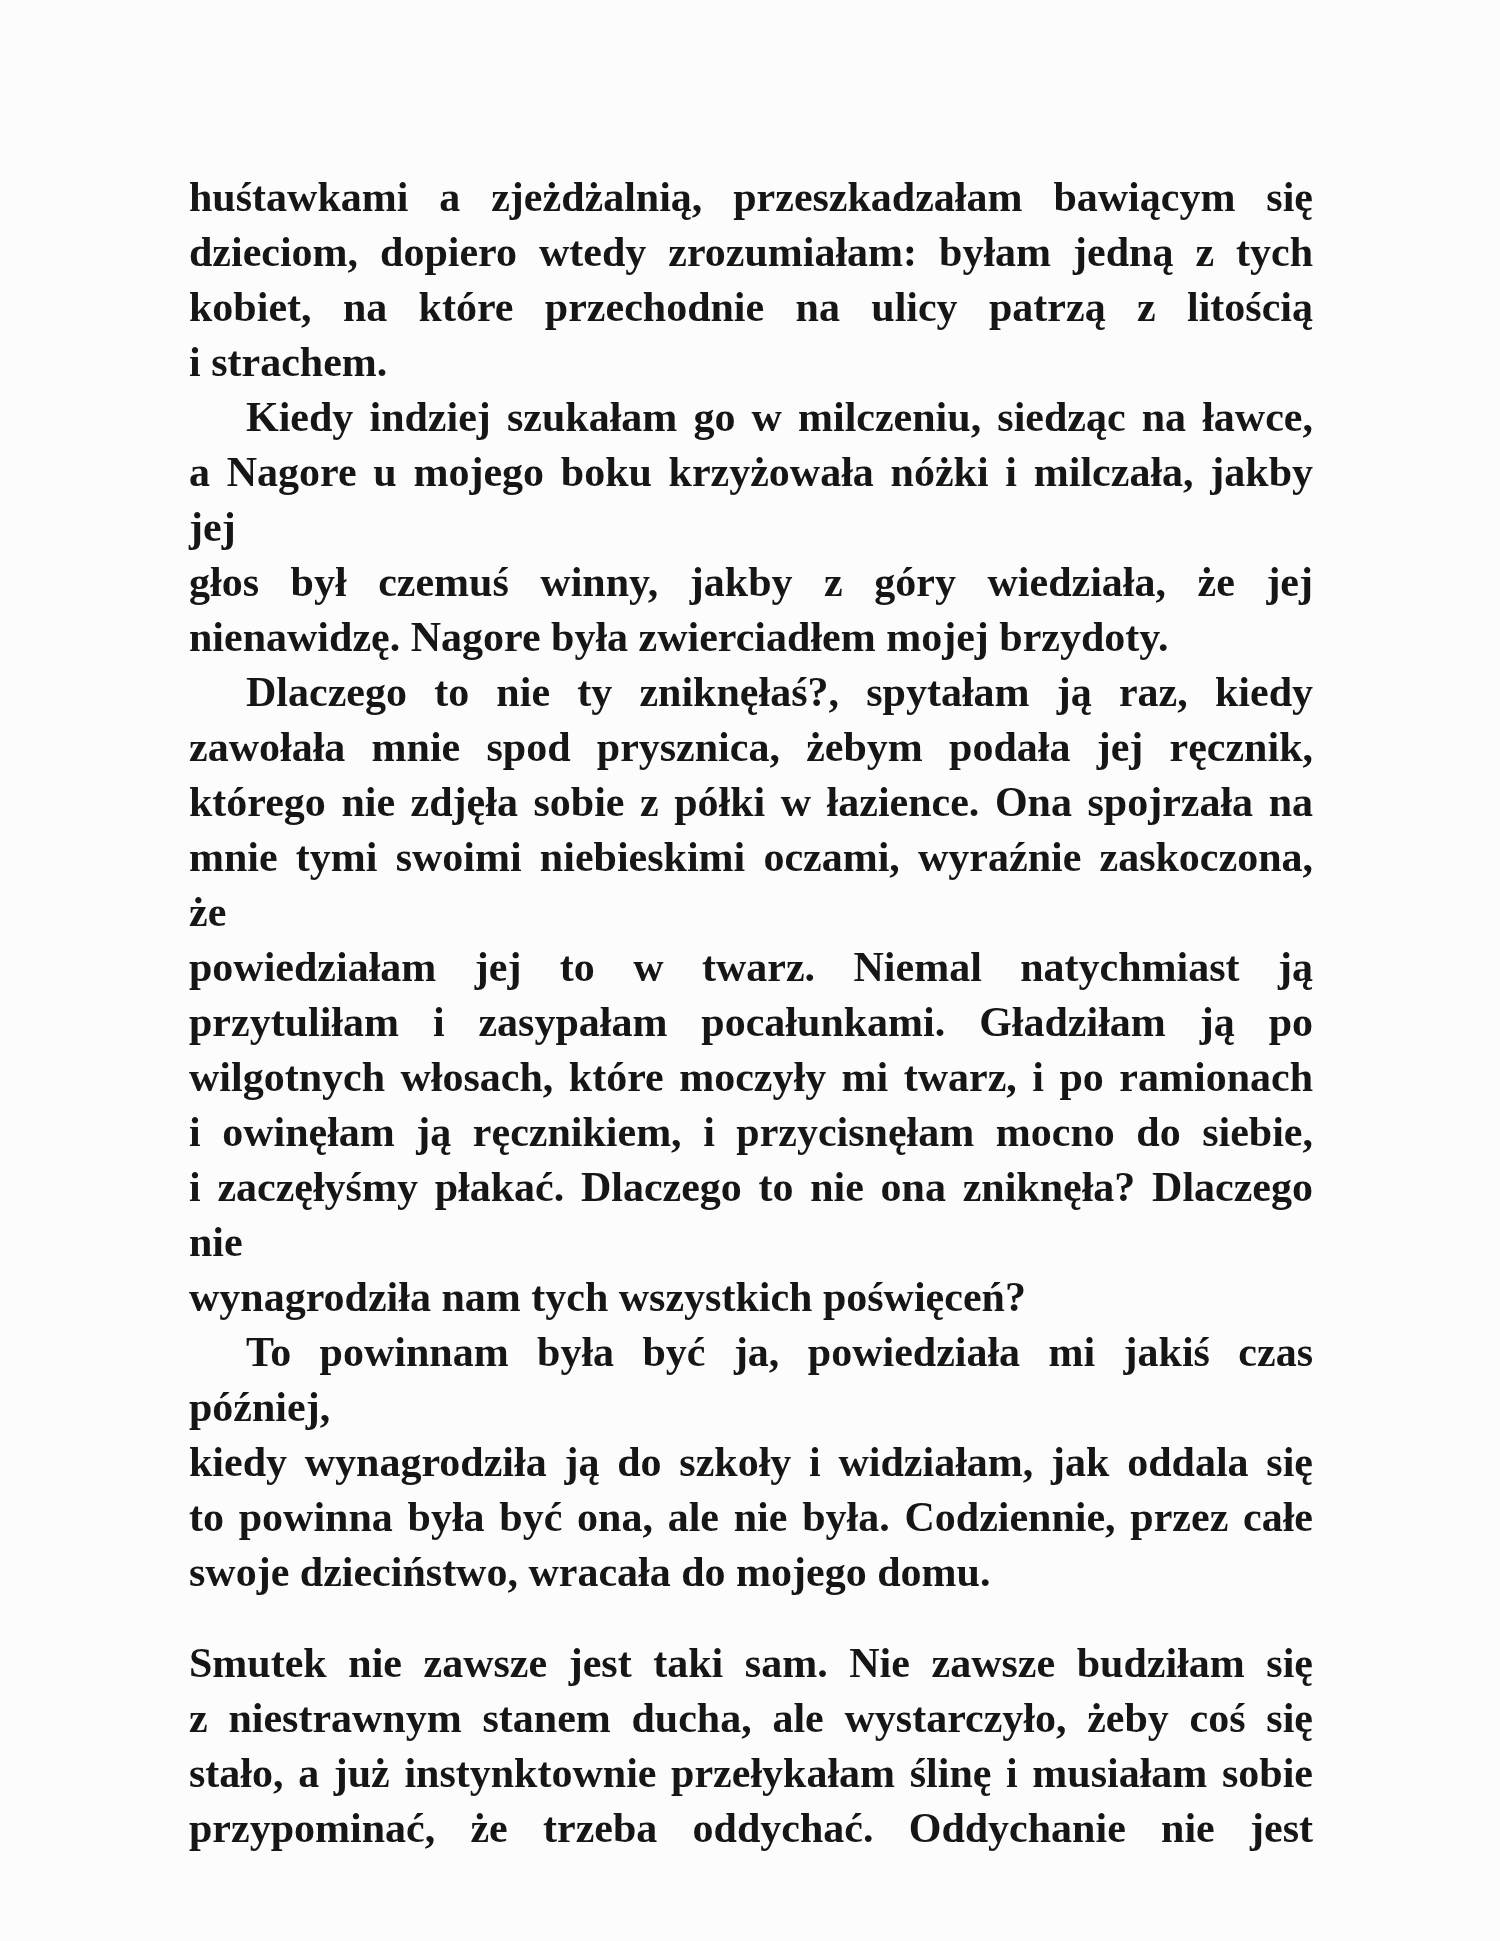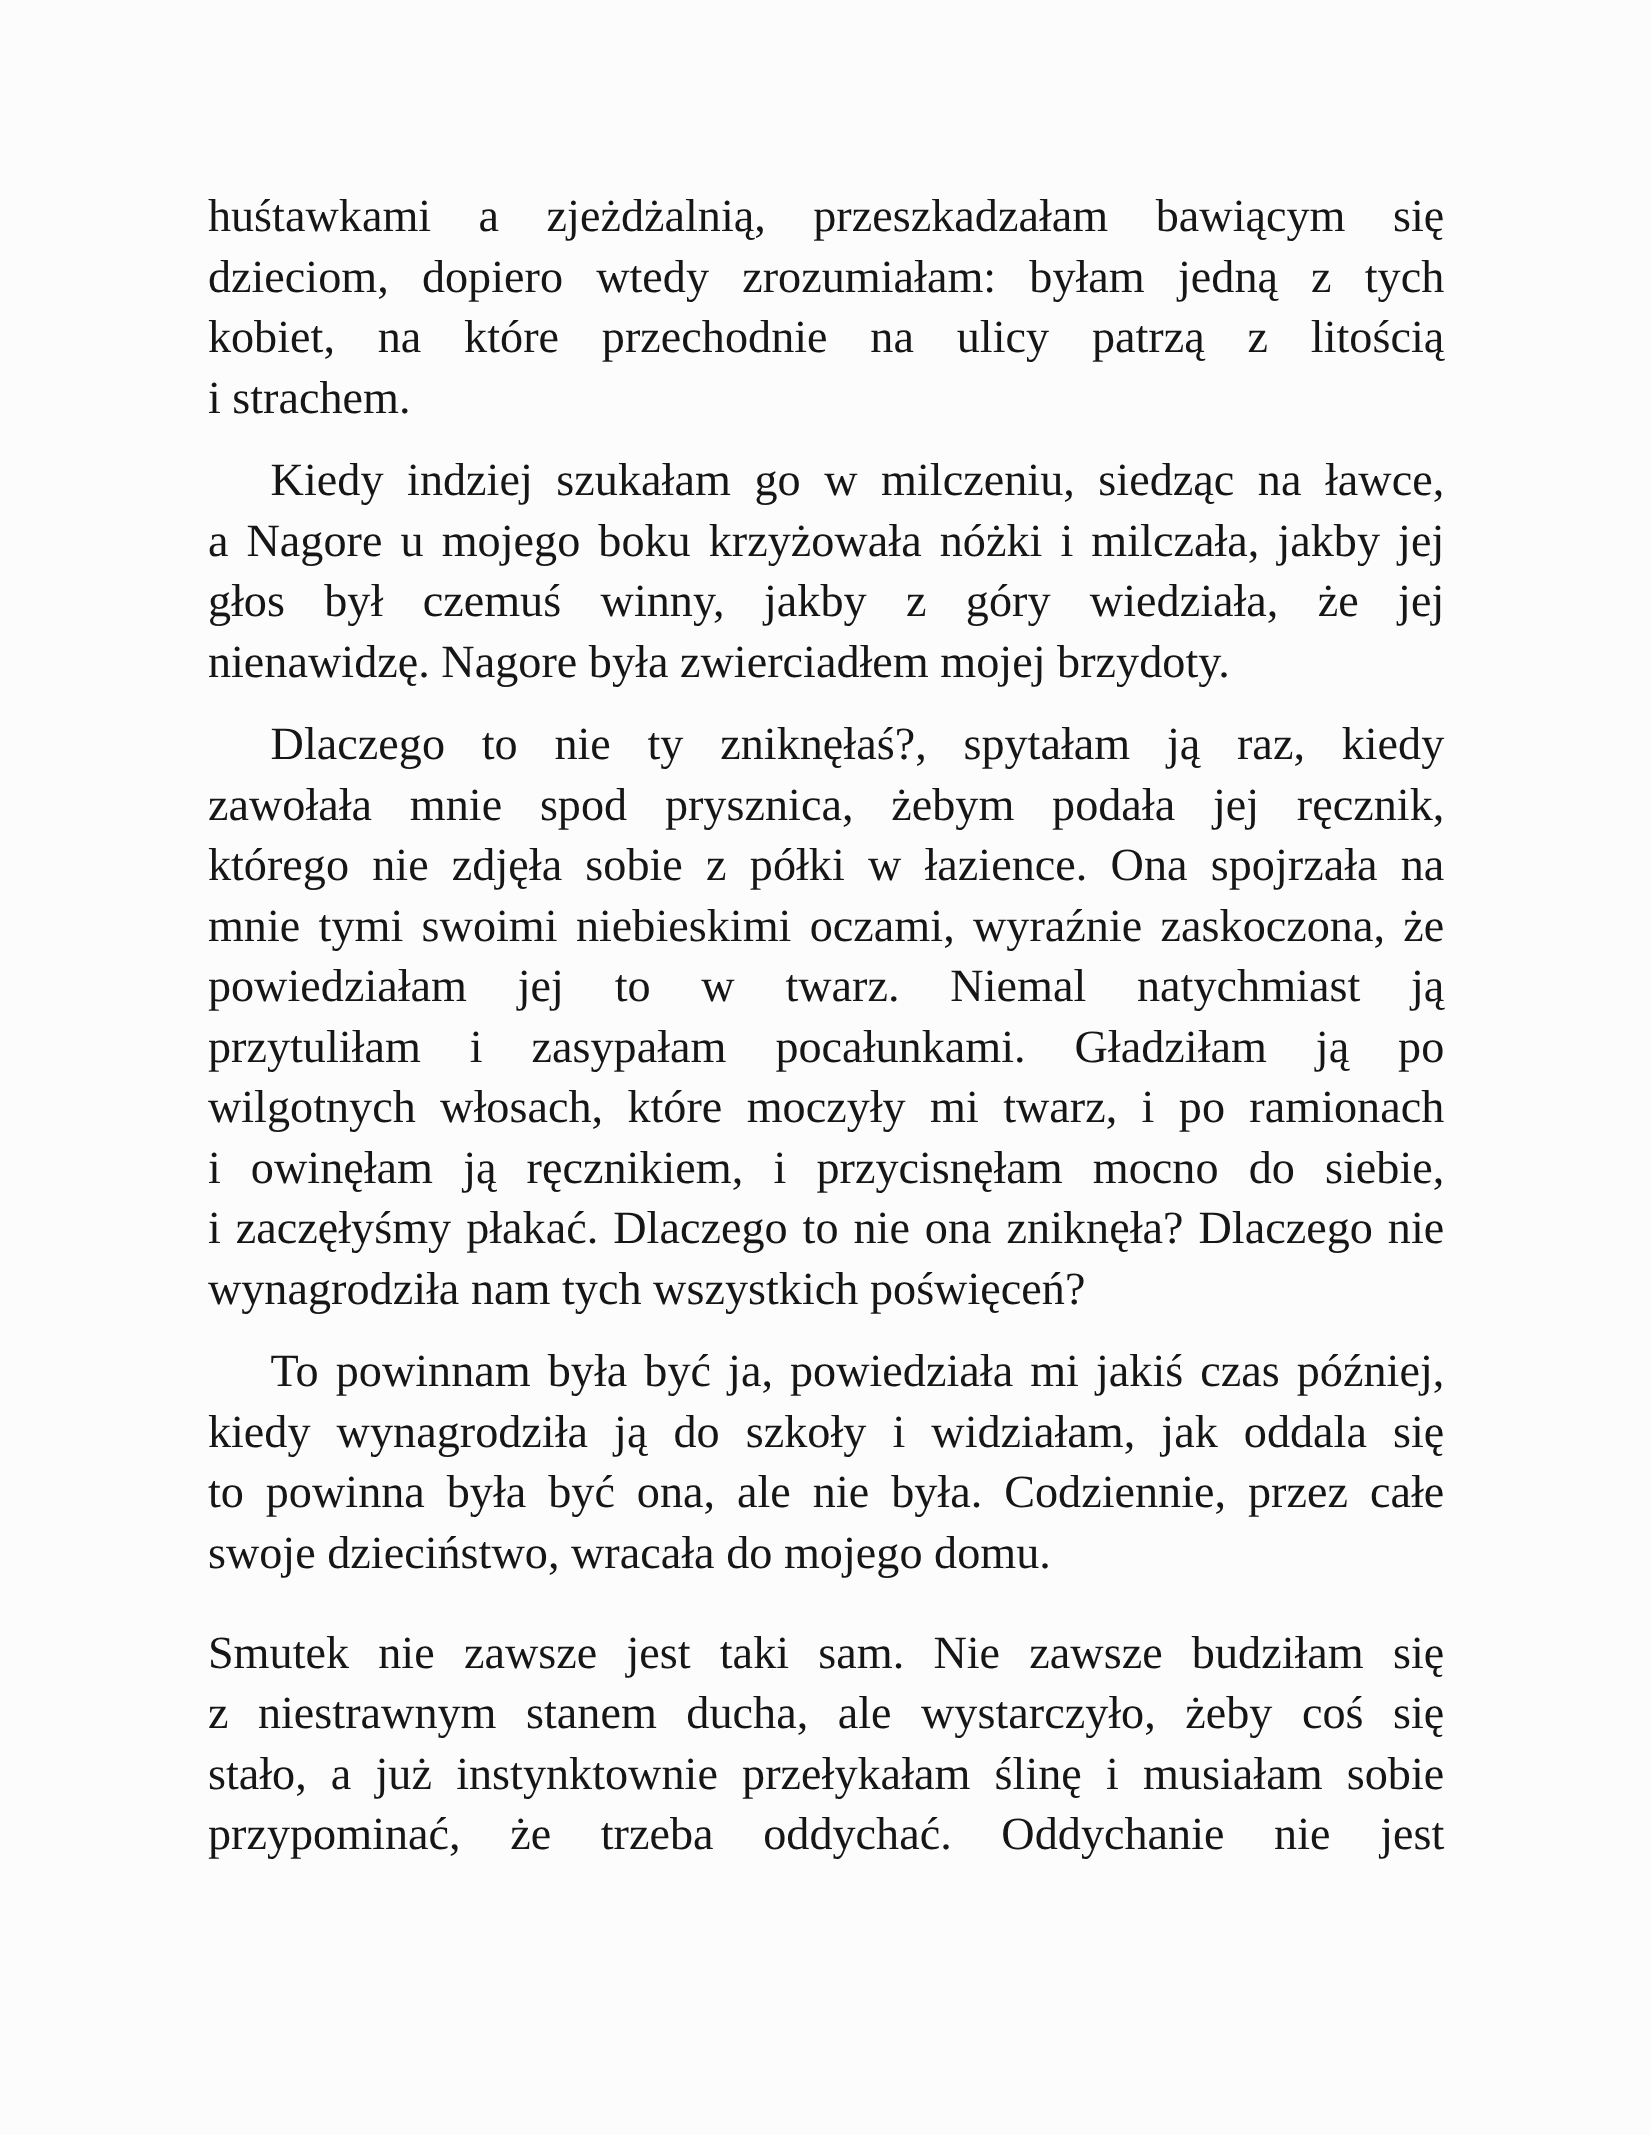--- a/index.html
+++ b/index.html
@@ -10,20 +10,21 @@
     width: 1500px;
     height: 1941px;
     background: #fcfcfc;
     overflow: hidden;
   }
   .page {
     box-sizing: border-box;
     width: 1500px;
     height: 1469px;
     padding: 170px 187px 0 189px;
+    font-weight: bold;
   }
   .para {
     margin: 0;
     padding: 0;
   }
   .para.spaced-before {
     margin-top: 36px;
   }
   .text-line {
     font-family: "Liberation Serif", "DejaVu Serif", serif;
@@ -34,21 +35,20 @@
     text-align-last: justify;
     -moz-text-align-last: justify;
     white-space: normal;
   }
   .text-line.para-end {
     text-align-last: left;
     -moz-text-align-last: left;
   }
   .text-line.indented {
     text-indent: 57px;
-    margin-top: 20px;
   }
 </style>
 </head>
 <body>
 
 <div class="page">
   <div id="text-block">
       <div class="para">
         <div class="text-line">huśtawkami a zjeżdżalnią, przeszkadzałam bawiącym się</div>
         <div class="text-line">dzieciom, dopiero wtedy zrozumiałam: byłam jedną z tych</div>

